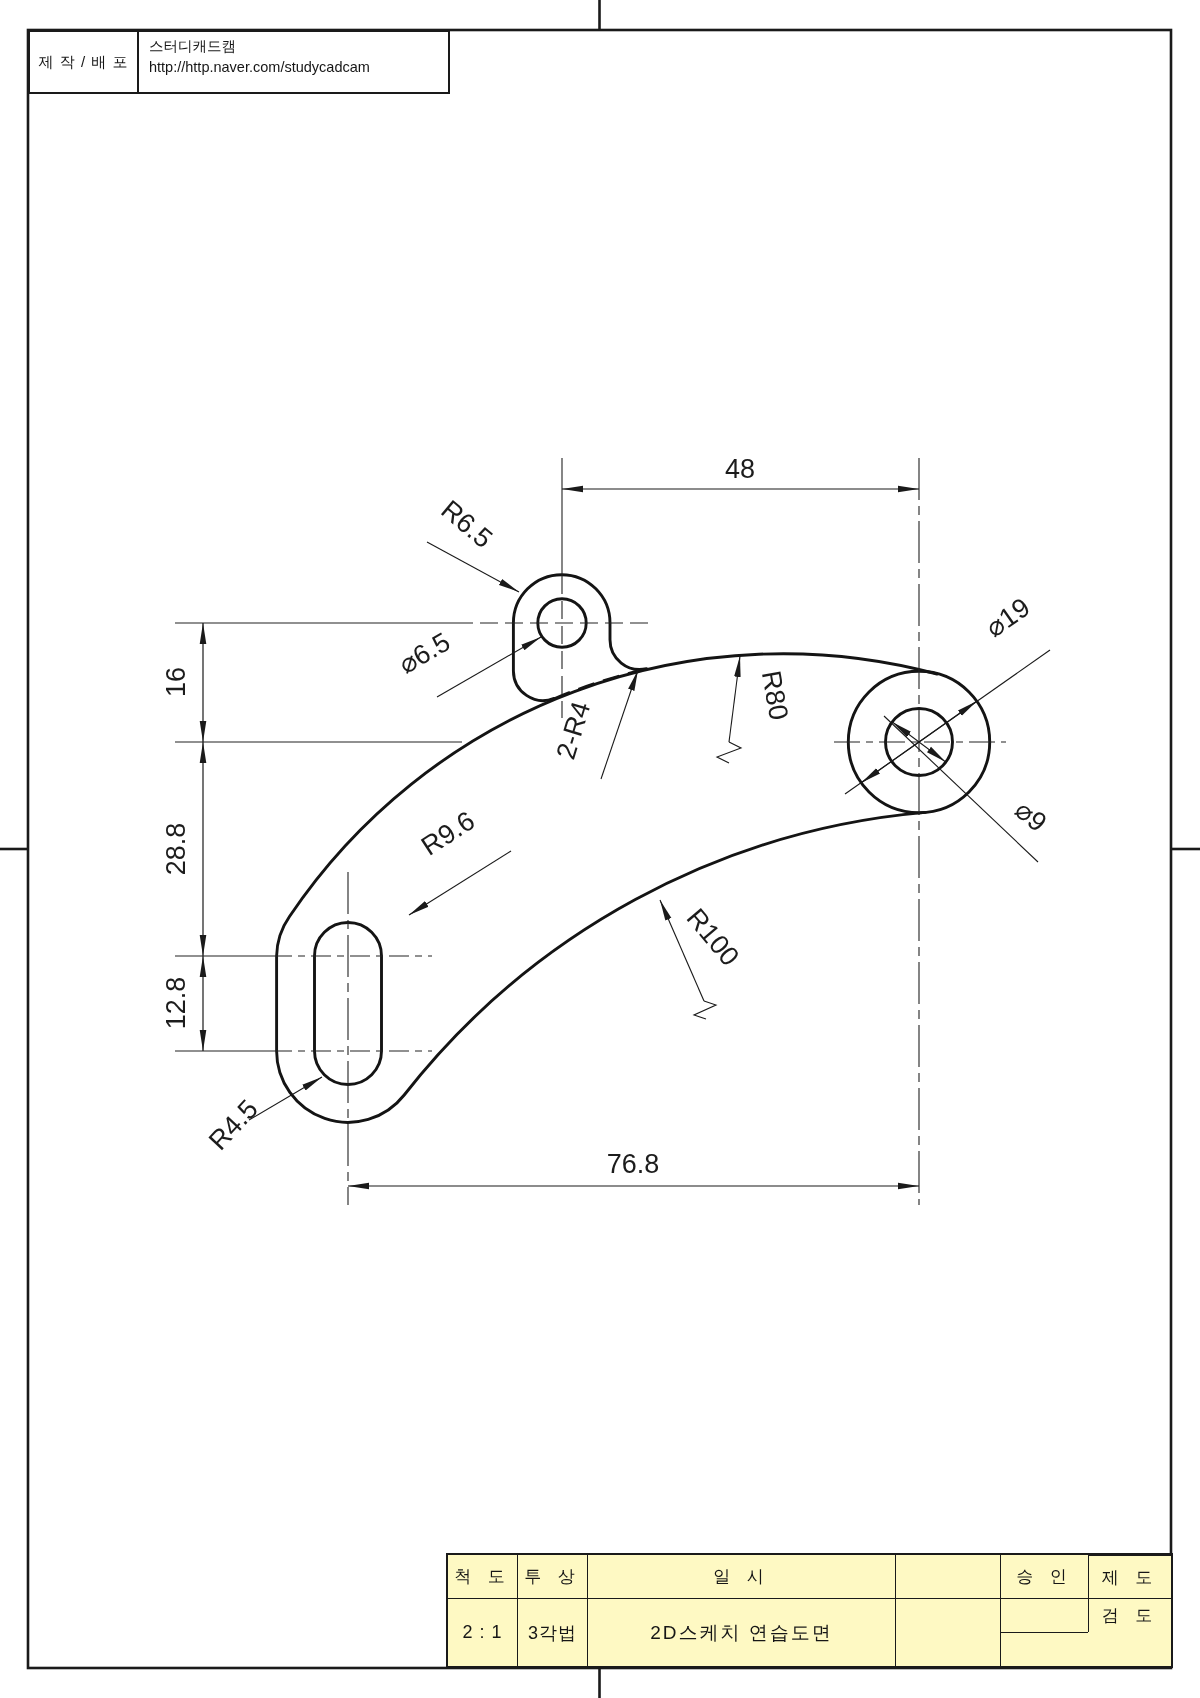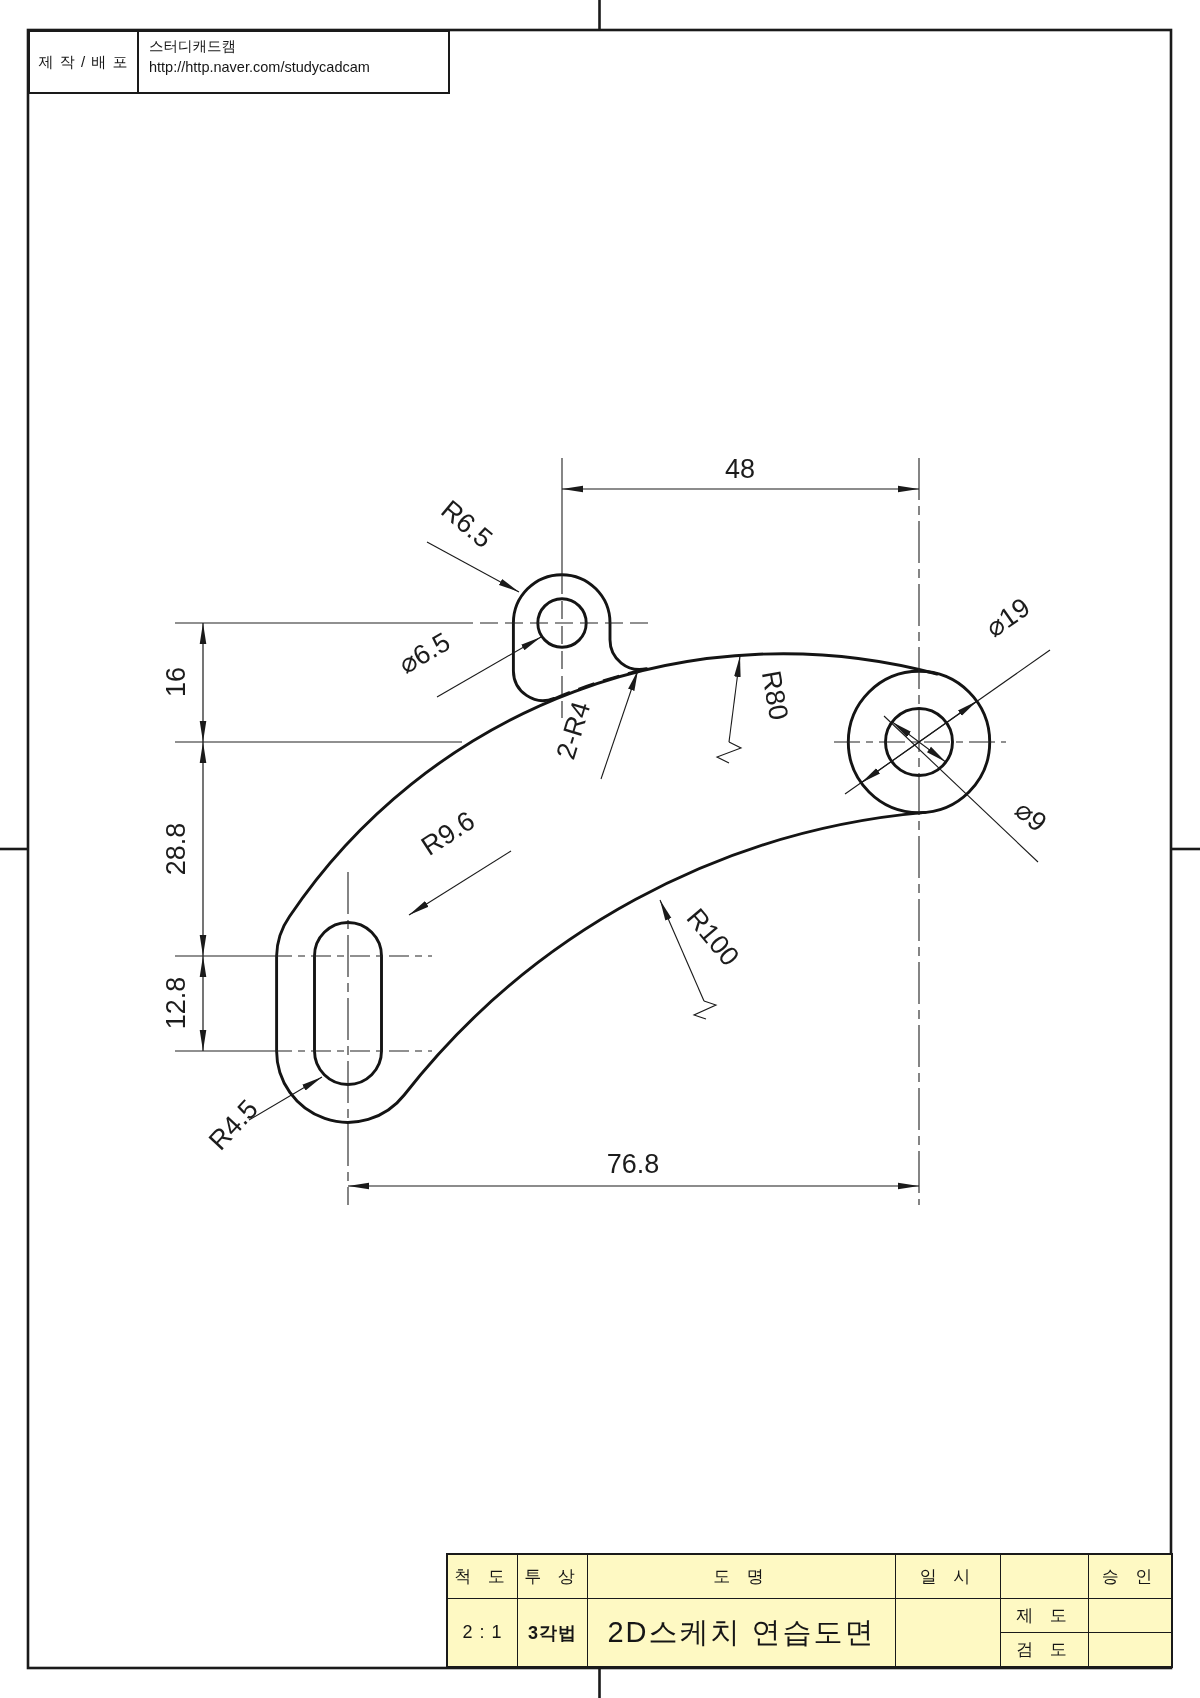--- a/index.html
+++ b/index.html
@@ -16,21 +16,21 @@
   
   #title-block{position:absolute;left:446px;top:1553px;width:727px;height:115px;
     border:2.5px solid #1a1a1a;box-sizing:border-box;background:#fef9c3;
     display:grid;grid-template-columns:69px 70px 308px 105px 88px 1fr;
     grid-template-rows:43px 34px 1fr;}
   #title-block .c{border-left:1.3px solid #1a1a1a;border-top:1.3px solid #1a1a1a;
     display:flex;align-items:center;justify-content:center;font-size:17px;letter-spacing:6px;
     box-sizing:border-box;}
   #title-block .c.first-col{border-left:none;}
   #title-block .c.first-row{border-top:none;}
-  #title-block .big{font-size:29px;letter-spacing:2px;}
+  #title-block .big{font-size:19px;letter-spacing:2px;}
   #title-block .mid{font-size:18px;letter-spacing:1px;}
 </style>
 </head>
 <body>
 
 <div id="page">
 
 <svg id="draw-svg" width="1200" height="1698" viewBox="0 0 1200 1698">
   <defs>
     <marker id="arr" markerWidth="22" markerHeight="9" refX="21" refY="4.5" orient="auto-start-reverse" markerUnits="userSpaceOnUse">
@@ -137,27 +137,26 @@
   <div class="lbl">제 작 / 배 포</div>
   <div class="info">
     <div>스터디캐드캠</div>
     <div>http://http.naver.com/studycadcam</div>
   </div>
 </div>
 
 <div id="title-block">
   <div class="c first-col first-row">척 도</div>
   <div class="c first-row">투 상</div>
-  <div class="c first-row">도 명</div>
   <div class="c first-row">일 시</div>
   <div class="c first-row"></div>
   <div class="c first-row">승 인</div>
 
   <div class="c first-col mid" style="grid-row:2 / span 2;">2 : 1</div>
-  <div class="c mid" style="grid-row:2 / span 2;font-weight:bold;">3각법</div>
+  <div class="c mid" style="grid-row:2 / span 2;">3각법</div>
   <div class="c big" style="grid-row:2 / span 2;">2D스케치 연습도면</div>
   <div class="c">제 도</div>
   <div class="c"></div>
   <div class="c" style="grid-row:2 / span 2;"></div>
   <div class="c">검 도</div>
   <div class="c"></div>
 </div>
 
 </div>
 

